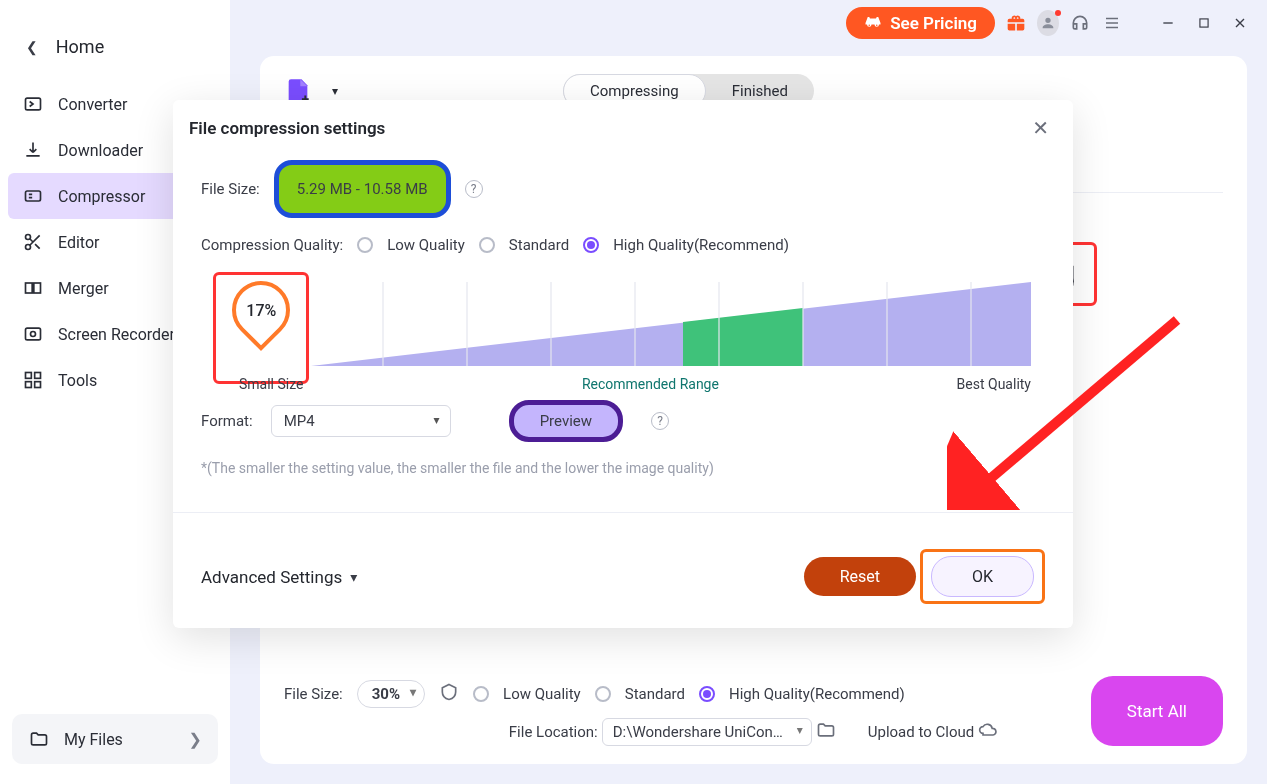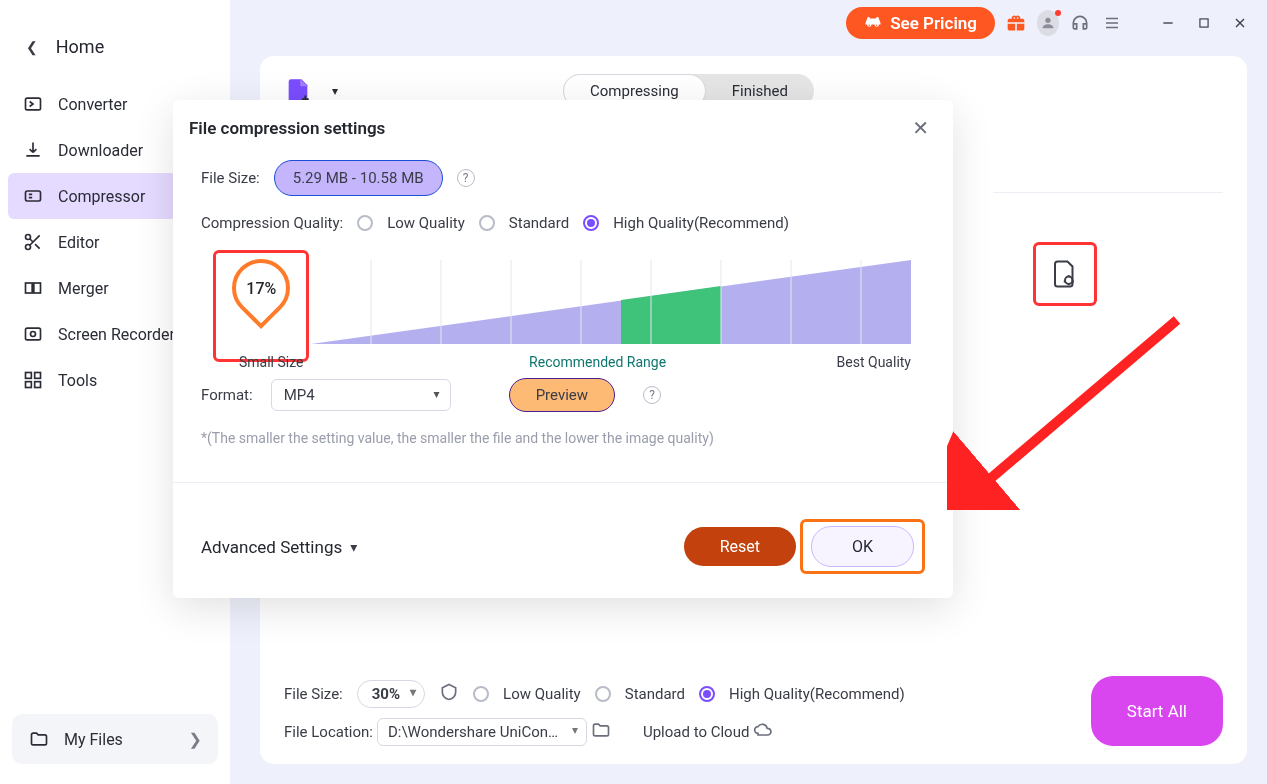--- a/index.html
+++ b/index.html
@@ -29,56 +29,56 @@
   .top-row { display: flex; align-items: center; gap: 16px; }
   .add-file-icon { width: 28px; height: 28px; display:flex; align-items:center; justify-content:center; color:#7a4dff; }
   .add-file-chev { color:#2a2d36; font-size:12px; margin-left:4px; }
   .pill-tabs { margin-left: auto; margin-right: auto; display: flex; background: #e5e5e5; border-radius: 18px; height: 34px; transform: translateX(-100px); }
   .pill-tab { padding: 6px 26px; border-radius: 18px; font-size: 15px; color: #2a2d36; display: flex; align-items: center; cursor: pointer; }
   .pill-tab.active { background: #fff; border: 1px solid #d7d9e2; }
 
   
   .settings-gear { position: absolute; top: 186px; right: 150px; width: 64px; height: 64px; border: 3px solid #f33; border-radius: 6px; display: flex; align-items: center; justify-content: center; color:#3a3d47; background:#fff; }
   .compress-btn { position: absolute; top: 200px; right: 30px; border: 1px solid #7a4dff; color: #7a4dff; background: #fff; border-radius: 20px; padding: 8px 22px; font-size: 16px; cursor: pointer; }
-  .bottom-row2 { position: absolute; bottom: 18px; left: 24px; right: 24px; display:flex; align-items:center; gap: 4px; font-size:15px; color:#3a3d47;}
+  .bottom-row2 { position: absolute; bottom: 18px; left: 24px; right: 24px; display:flex; align-items:center; gap: 4px; font-size:15px; color:#3a3d47;justify-content:center;}
   .bottom-bar1 { position: absolute; bottom: 56px; left: 24px; right: 210px; display: flex; align-items: center; gap: 14px; font-size: 15px; color: #3a3d47; }
   .small-select { border:1px solid #d7d9e2; border-radius:16px; padding:4px 24px 4px 14px; position:relative; background:#fff;font-weight:bold; }
   .small-select::after { content:'▾'; position:absolute; right:8px; top:4px; color:#777; font-size:12px;}
   .radio { width:16px; height:16px; border:2px solid #b8bcc8; border-radius:50%; display:inline-flex; align-items:center; justify-content:center; }
   .radio.checked { border-color:#7a4dff; }
   .radio.checked::after { content:''; width:8px; height:8px; background:#7a4dff; border-radius:50%;}
   .location-select { border:1px solid #d7d9e2; border-radius:6px; padding:4px 24px 4px 10px; position:relative; background:#fff; width: 210px; white-space:nowrap; overflow:hidden; text-overflow:ellipsis;}
   .location-select::after { content:'▾'; position:absolute; right:8px; top:4px; color:#777; font-size:12px;}
   .start-all { position:absolute; bottom:18px; right:24px; background:#d946ef; color:#fff; border-radius:22px; padding:25px 36px; font-size:17px; cursor:pointer; border:none; }
 
   
-  .modal { position: absolute; top: 100px; left: 173px; width: 780px; background: #fff; border-radius: 6px; box-shadow: 0 10px 40px rgba(0,0,0,0.12); padding: 0 0 24px 0; }
+  .modal { position: absolute; top: 100px; left: 173px; width: 900px; background: #fff; border-radius: 6px; box-shadow: 0 10px 40px rgba(0,0,0,0.12); padding: 0 0 24px 0; }
   .modal-header { display:flex; align-items:center; padding: 16px 24px 10px 16px; }
   .modal-title { font-size: 17px; font-weight: 600; color:#24272e;}
   .modal-close { margin-left:auto; color:#6b6f7b; font-size:20px; cursor:pointer; }
   .modal-body { padding: 10px 28px 0 28px; font-size:15px; color:#3a3d47;}
   .row { display:flex; align-items:center; gap: 14px; margin-bottom: 18px;}
-  .filesize-pill { border:1px solid #1d4ed8; border-radius:18px; padding:8px 18px; background:#c4b5fd;}
+  .filesize-pill { border:5px solid #1d4ed8; border-radius:18px; padding:15px 18px; background:#84cc16;}
   .help-icon { width:18px; height:18px; border:1px solid #b8bcc8; border-radius:50%; display:flex; align-items:center; justify-content:center; font-size:12px; color:#7a7e8a;}
   .label { color:#3a3d47; font-size:15px; }
 
   
   .slider-area { position: relative; height: 120px; margin: 10px 0 8px 0; }
   .wedge-back { position:absolute; left: 110px; right: 14px; top: 10px; bottom: 26px; }
   .wedge-back svg { width:100%; height:100%; display:block;}
   .wedge-labels { position:absolute; left:28px; right:14px; bottom:0; display:flex; justify-content:space-between; font-size:14px; color:#3a3d47; padding-left: 10px;}
   .wedge-labels .mid { position:absolute; left: 44%; color:#0f766e;}
   .pin-box { position:absolute; left:12px; top:0; width:96px; height:112px; border:3px solid #f33; border-radius:6px; display:flex; align-items:flex-start; justify-content:center; padding-top:6px;}
   .pin { width:58px; height:58px; border:4px solid #ff7a29; border-radius:50% 50% 50% 0; transform: rotate(-45deg); display:flex; align-items:center; justify-content:center; background:#fff;}
   .pin span { transform: rotate(45deg); font-size:16px; font-weight:500; color:#24272e;}
   
   .format-row { display:flex; align-items:center; gap: 18px;}
   .format-select { border:1px solid #d7d9e2; border-radius:6px; padding:6px 30px 6px 12px; position:relative; background:#fff; width:180px;}
   .format-select::after { content:'▾'; position:absolute; right:10px; top:7px; color:#555; font-size:12px;}
-  .preview-btn { border:1px solid #4c1d95; color:#3a3d47; background:#fdba74; border-radius:20px; padding:7px 26px; font-size:15px; cursor:pointer; margin-left:40px;}
+  .preview-btn { border:5px solid #4c1d95; color:#3a3d47; background:#c4b5fd; border-radius:20px; padding:7px 26px; font-size:15px; cursor:pointer; margin-left:40px;}
   .hint-text { color:#9a9eac; font-size:14px; margin-top: 18px;}
   
   .modal-footer { margin-top: 36px; padding: 0 28px; display:flex; align-items:center; }
   .adv-toggle { font-size:17px; color:#24272e; display:flex; align-items:center; gap:8px; cursor:pointer;}
   .adv-toggle .caret { font-size:14px; color:#3a3d47;}
   .reset-btn { margin-left:auto; background:#c2410c; color:#fff; border:none; border-radius:20px; padding:10px 36px; font-size:16px; cursor:pointer;}
   .ok-wrap { margin-left: 4px; border:3px solid #f97316; border-radius:6px; padding: 4px 8px; }
   .ok-btn { border:1px solid #c9b8ff; background:#f7f3ff; color:#24272e; border-radius:20px; padding:10px 40px; font-size:16px; cursor:pointer;}
 
   

